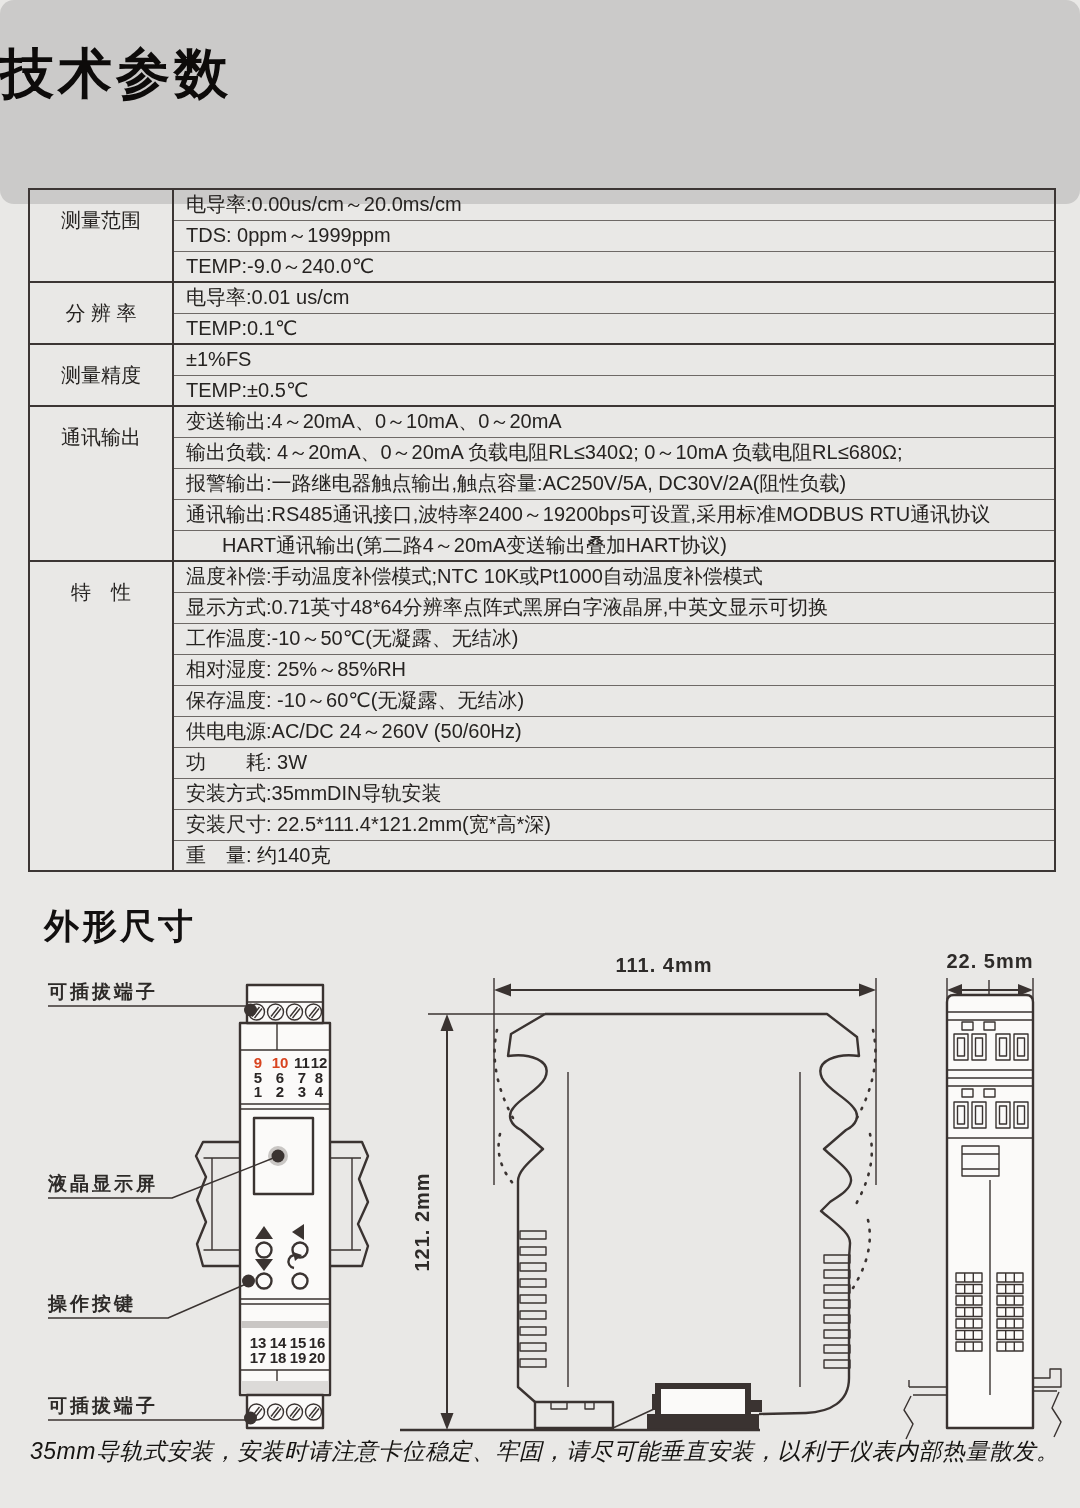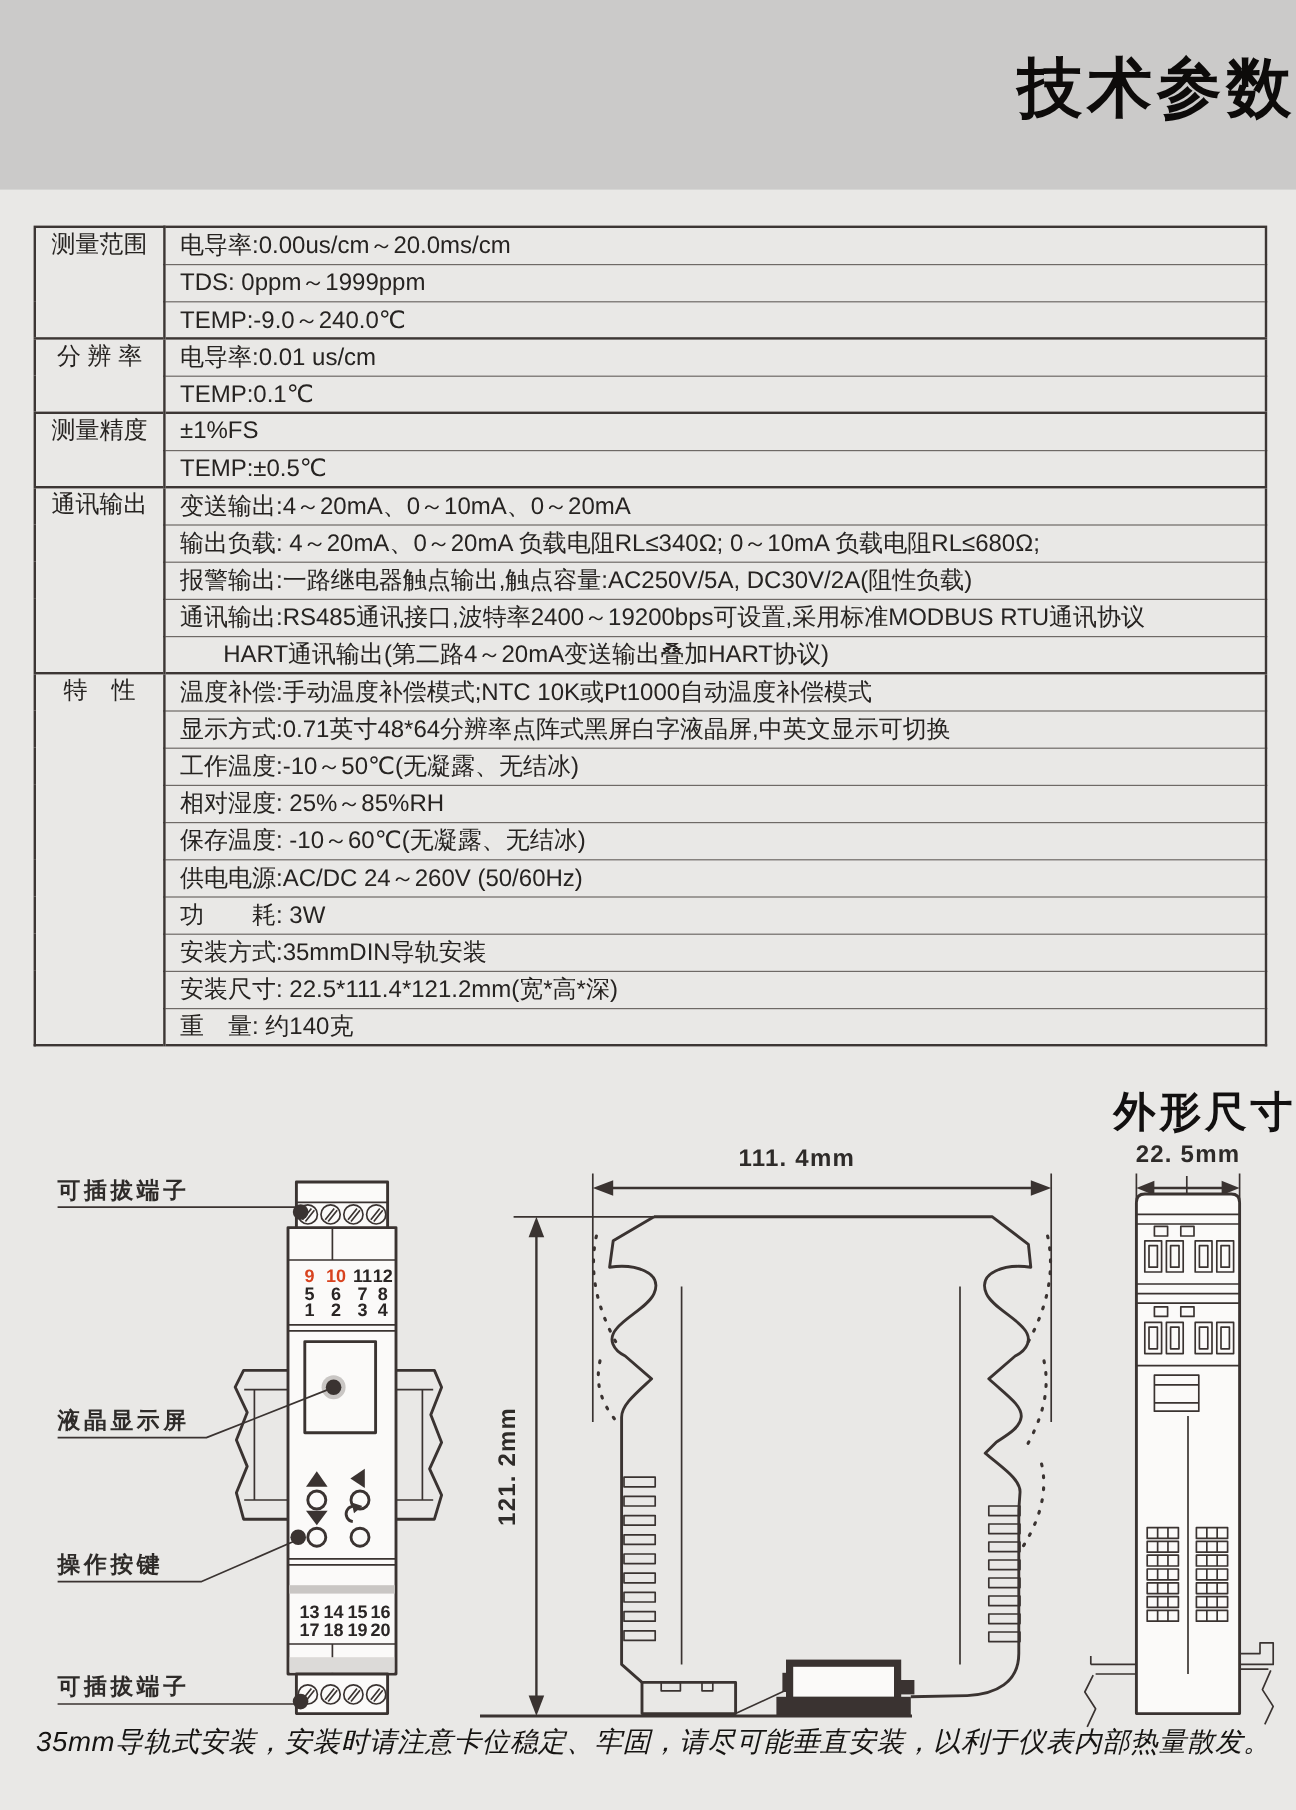--- a/index.html
+++ b/index.html
@@ -7,42 +7,42 @@
   body {
     position: relative;
     width: 1080px; height: 1508px;
     background: #e9e8e6;
     font-family: "Liberation Sans", "DejaVu Sans", sans-serif;
     color: #262321;
   }
   
   .header {
     position: absolute; top: 0; left: 0;
-    width: 1080px; height: 158px;
-    background: #cbcac9; text-align: right;
+    width: 1080px; height: 204px;
+    background: #cbcac9; text-align: left; border-radius: 14px;
   }
   .header .title { padding-top: 38px; font-size: 54px; font-weight: 700; color: #0d0b0a; letter-spacing: 4px; }
   .header .subtitle { margin-top: 3px; font-size: 24px; font-weight: 400; color: #3f3c3a; letter-spacing: 1px; }
 
   
   .table-wrap { position: absolute; top: 188px; left: 28px; }
   table.spec { border-collapse: collapse; width: 1028px; table-layout: fixed; border: 2.5px solid #3c3634; }
   table.spec td { height: 31px; font-size: 20px; color: #262321; border-top: 1.2px solid #6e6966; }
   table.spec tr.gs td { border-top: 2.5px solid #3c3634; }
   td.lbl {
-    width: 108px; text-align: center; vertical-align: top;
-    padding-top: 0; border-right: 2.5px solid #3c3634; font-weight: 500;
+    width: 144px; text-align: center; vertical-align: top;
+    padding-top: 17px; border-right: 2.5px solid #3c3634; font-weight: 500;
   }
   td.val { padding-left: 12px; }
   td.val.indent { padding-left: 48px; }
 
   
   .outline-title {
     position: absolute; top: 903px; left: 0; width: 1080px;
-    text-align: right; font-size: 35px; font-weight: 700; color: #121010; letter-spacing: 3px; padding-left: 44px;
+    text-align: left; font-size: 35px; font-weight: 700; color: #121010; letter-spacing: 3px; padding-left: 44px;
   }
   svg.drawing { position: absolute; top: 950px; left: 0; }
   .s2 { stroke: #3a3331; stroke-width: 2.4; fill: none; stroke-linejoin: round; }
   .s1 { stroke: #3a3331; stroke-width: 1.4; fill: none; stroke-linejoin: round; }
   .sfill { fill: #fbfaf9; }
   .blk { fill: #3a3331; stroke: none; }
   .dot { stroke: #3a3331; stroke-width: 2.6; fill: none; stroke-dasharray: 1.5 8.5; stroke-linecap: round; }
   .num { font-size: 15px; font-weight: 600; fill: #2a2625; text-anchor: middle; }
   .tred { fill: #d8431f; }
   .lab { font-size: 19px; font-weight: 600; fill: #2e2b29; letter-spacing: 3px; }

